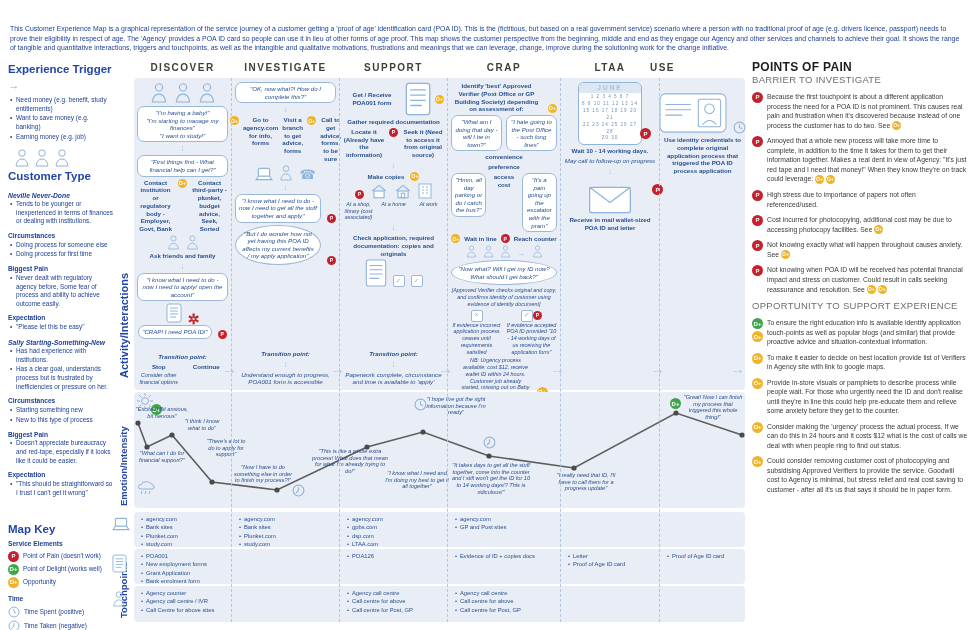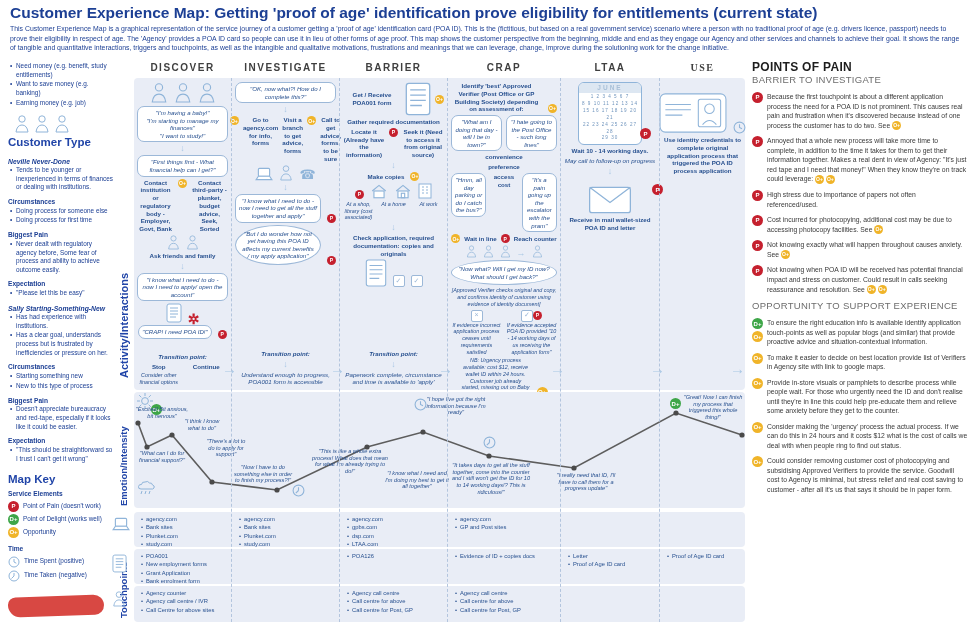--- a/index.html
+++ b/index.html
@@ -81,24 +81,24 @@
   .rc-badges{display:flex;flex-direction:column;gap:2px;flex:none;}
   svg{display:block;}
   .sk{stroke:#8fb4d9;fill:none;stroke-width:1;}
   .skf{stroke:#8fb4d9;fill:#fff;stroke-width:1;}
 </style>
 </head>
 <body>
 
 <div id="canvas">
 
-  <div class="title">Customer Experience Map: Getting 'proof of age' identification prove eligibility for entitlements (current state)</div>
   <div class="desc">This Customer Experience Map is a graphical representation of the service journey of a customer getting a 'proof of age' identification card (POA ID). This is the (fictitious, but based on a real government service) scenario where a person with no traditional proof of age (e.g. drivers licence, passport) needs to prove their eligibility in respect of age. The 'Agency' provides a POA ID card so people can use it in lieu of other forms of age proof. This map shows the customer perspective from the beginning, middle and end as they engage our Agency and other services and channels to achieve their goal. It shows the range of tangible and quantitative interactions, triggers and touchpoints, as well as the intangible and qualitative motivations, frustrations and meanings that we can leverage, change, improve during the solutioning work for the change initiative.</div>
 
   <div id="sidebar">
+    <div class="sb-h"><span>Experience Trigger</span> <span class="arr">→</span></div>
     <ul class="sb-list">
       <li>Need money (e.g. benefit, study entitlements)</li>
       <li>Want to save money (e.g. banking)</li>
       <li>Earning money (e.g. job)</li>
     </ul>
     <div class="people-row">
       <svg width="16" height="18" viewBox="0 0 16 18">
           <circle class="sk" cx="8" cy="4" r="3.2"></circle>
           <path class="sk" d="M2 17 Q3 10 8 10 Q13 10 14 17 Z"></path>
         </svg>
@@ -148,21 +148,21 @@
       <ul class="sb-list">
           <li>Doesn't appreciate bureaucracy and red-tape, especially if it looks like it could be easier.</li>
         </ul>
       <div class="p-sec">Expectation</div>
       <ul class="sb-list">
           <li>"This should be straightforward so I trust I can't get it wrong"</li>
         </ul>
     </div>
 
     <div>
-      <div class="sb-h" style="margin-top:8px;">Map Key</div>
+      <div class="sb-h" style="margin-top:24px;">Map Key</div>
       <div class="p-sec">Service Elements</div>
       <div class="keybadge-row">
           <span class="badge p">P</span>
           <span>Point of Pain (doesn't work)</span>
         </div>
       <div class="keybadge-row">
           <span class="badge d">D+</span>
           <span>Point of Delight (works well)</span>
         </div>
       <div class="keybadge-row">
@@ -193,24 +193,24 @@
     <div class="logo"></div>
 
   </div>
 
   <div class="vlabel" style="left:118px;top:378px;font-size:11px;">Activity/Interactions</div>
   <div class="vlabel" style="left:118px;top:506px;font-size:9.5px;">Emotion/Intensity</div>
   <div class="vlabel" style="left:118px;top:618px;font-size:9.5px;">Touchpoints</div>
 
   <div class="stage-h" style="left:134px;width:97px;">DISCOVER</div>
   <div class="stage-h" style="left:232px;width:107px;">INVESTIGATE</div>
-  <div class="stage-h" style="left:340px;width:107px;">BARRIER</div>
+  <div class="stage-h" style="left:340px;width:107px;">SUPPORT</div>
   <div class="stage-h" style="left:448px;width:112px;">CRAP</div>
   <div class="stage-h" style="left:561px;width:98px;">LTAA</div>
-  <div class="stage-h" style="left:660px;width:85px;font-family:Liberation Serif, serif;">USE</div>
+  <div class="stage-h" style="left:620px;width:85px;">USE</div>
 
   <div class="panel" style="left:134px;top:78px;width:611px;height:312px;">
 
     <div class="acol" style="left:0;width:97px;">
       <div class="iconrow">
         <svg width="18" height="22" viewBox="0 0 16 18">
             <circle class="sk" cx="8" cy="4" r="3.2"></circle>
             <path class="sk" d="M2 17 Q3 10 8 10 Q13 10 14 17 Z"></path>
           </svg>
         <svg width="18" height="22" viewBox="0 0 16 18">

